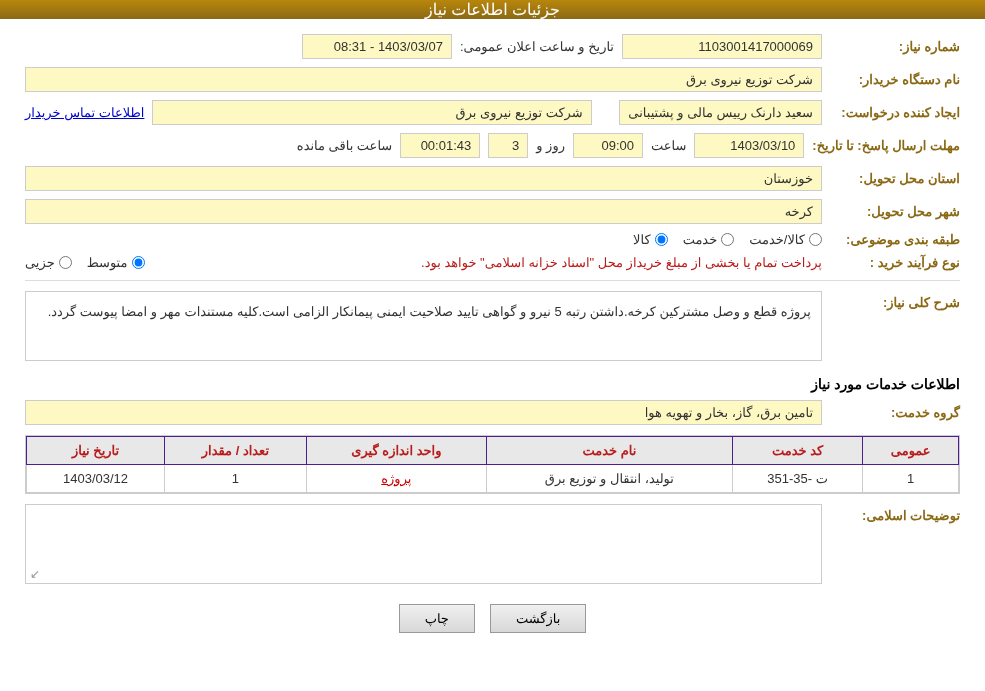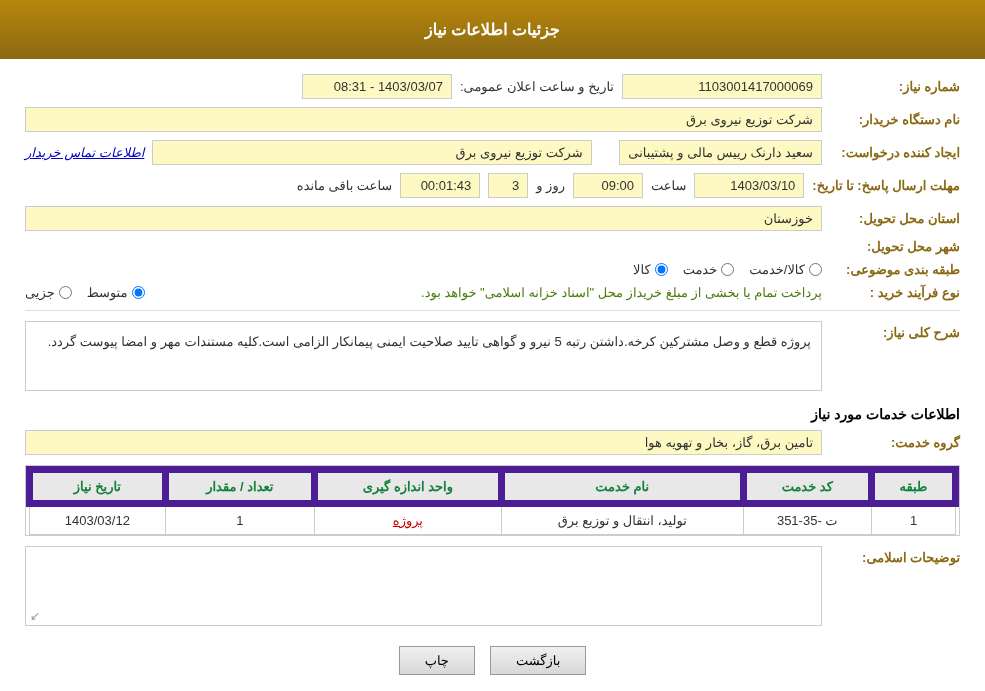--- a/index.html
+++ b/index.html
@@ -15,23 +15,23 @@
       max-width: 985px;
       margin: 0 auto;
       background: #fff;
       min-height: 691px;
     }
 
     .page-header {
       background: linear-gradient(to bottom, #b8860b, #8b6914);
       color: white;
       text-align: center;
-      padding: 20px 20px;
+      padding: 0 20px;
       font-size: 16px;
-      font-weight: bold;
+      font-weight: normal;
     }
 
     .content-area {
       padding: 15px 25px;
     }
 
     .form-row {
       display: flex;
       align-items: center;
       margin-bottom: 8px;
@@ -56,21 +56,20 @@
     }
 
     .value-box.wide { min-width: 200px; }
     .value-box.full { flex: 1; }
     .value-box.medium { min-width: 150px; }
 
     .contact-link {
       color: #0000cc;
       text-decoration: underline;
       cursor: pointer;
-      font-style: italic;
     }
 
     .inline-label {
       white-space: nowrap;
       color: #333;
     }
 
     .radio-group {
       display: flex;
       gap: 15px;
@@ -114,24 +113,24 @@
       width: 100%;
       border-collapse: collapse;
       text-align: center;
     }
 
     thead tr {
       background: #e8e8e8;
     }
 
     th {
-      border: 7px solid #4c1d95;
+      border: 1px solid #4c1d95;
       padding: 6px 8px;
       font-weight: bold;
-      color: #15803d;
+      color: #b91c1c;
     }
 
     td {
       border: 1px solid #ccc;
       padding: 6px 8px;
     }
 
     td.link-cell {
       color: #cc0000;
       text-decoration: underline;
@@ -226,20 +225,21 @@
       <span class="inline-label">ساعت باقی مانده</span>
     </div>
 
     <div class="form-row">
       <span class="label">استان محل تحویل:</span>
       <div class="value-box full">خوزستان</div>
     </div>
 
     <div class="form-row">
       <span class="label">شهر محل تحویل:</span>
+      <div class="value-box full">کرخه</div>
     </div>
 
     <div class="form-row">
       <span class="label">طبقه بندی موضوعی:</span>
       <div class="radio-group">
         <div class="radio-item">
           <input type="radio" name="category" value="kala_khedmat" style="">
           <span>کالا/خدمت</span>
         </div>
         <div class="radio-item">
@@ -249,21 +249,21 @@
         <div class="radio-item">
           <input type="radio" name="category" value="kala" checked="" style="">
           <span>کالا</span>
         </div>
       </div>
     </div>
 
     <div class="form-row">
       <span class="label">نوع فرآیند خرید :</span>
       <div class="radio-group">
-        <span style="color:#4d7c0f; flex:1;">پرداخت تمام یا بخشی از مبلغ خریداز محل "اسناد خزانه اسلامی" خواهد بود.</span>
+        <span style="color:#b91c1c; flex:1;">پرداخت تمام یا بخشی از مبلغ خریداز محل "اسناد خزانه اسلامی" خواهد بود.</span>
         <div class="radio-item">
           <input type="radio" name="process" value="motavasset" checked="" style="">
           <span>متوسط</span>
         </div>
         <div class="radio-item">
           <input type="radio" name="process" value="jozi" style="">
           <span>جزیی</span>
         </div>
       </div>
     </div>
@@ -279,21 +279,21 @@
 
     <div class="form-row">
       <span class="label">گروه خدمت:</span>
       <div class="value-box full">تامین برق، گاز، بخار و تهویه هوا</div>
     </div>
 
     <div class="table-wrapper">
       <table>
         <thead>
           <tr>
-            <th>طبقه</th>
+            <th>عمومی</th>
             <th>کد خدمت</th>
             <th>نام خدمت</th>
             <th>واحد اندازه گیری</th>
             <th>تعداد / مقدار</th>
             <th>تاریخ نیاز</th>
           </tr>
         </thead>
         <tbody id="services-tbody">
         <tr>
       <td>1</td>

